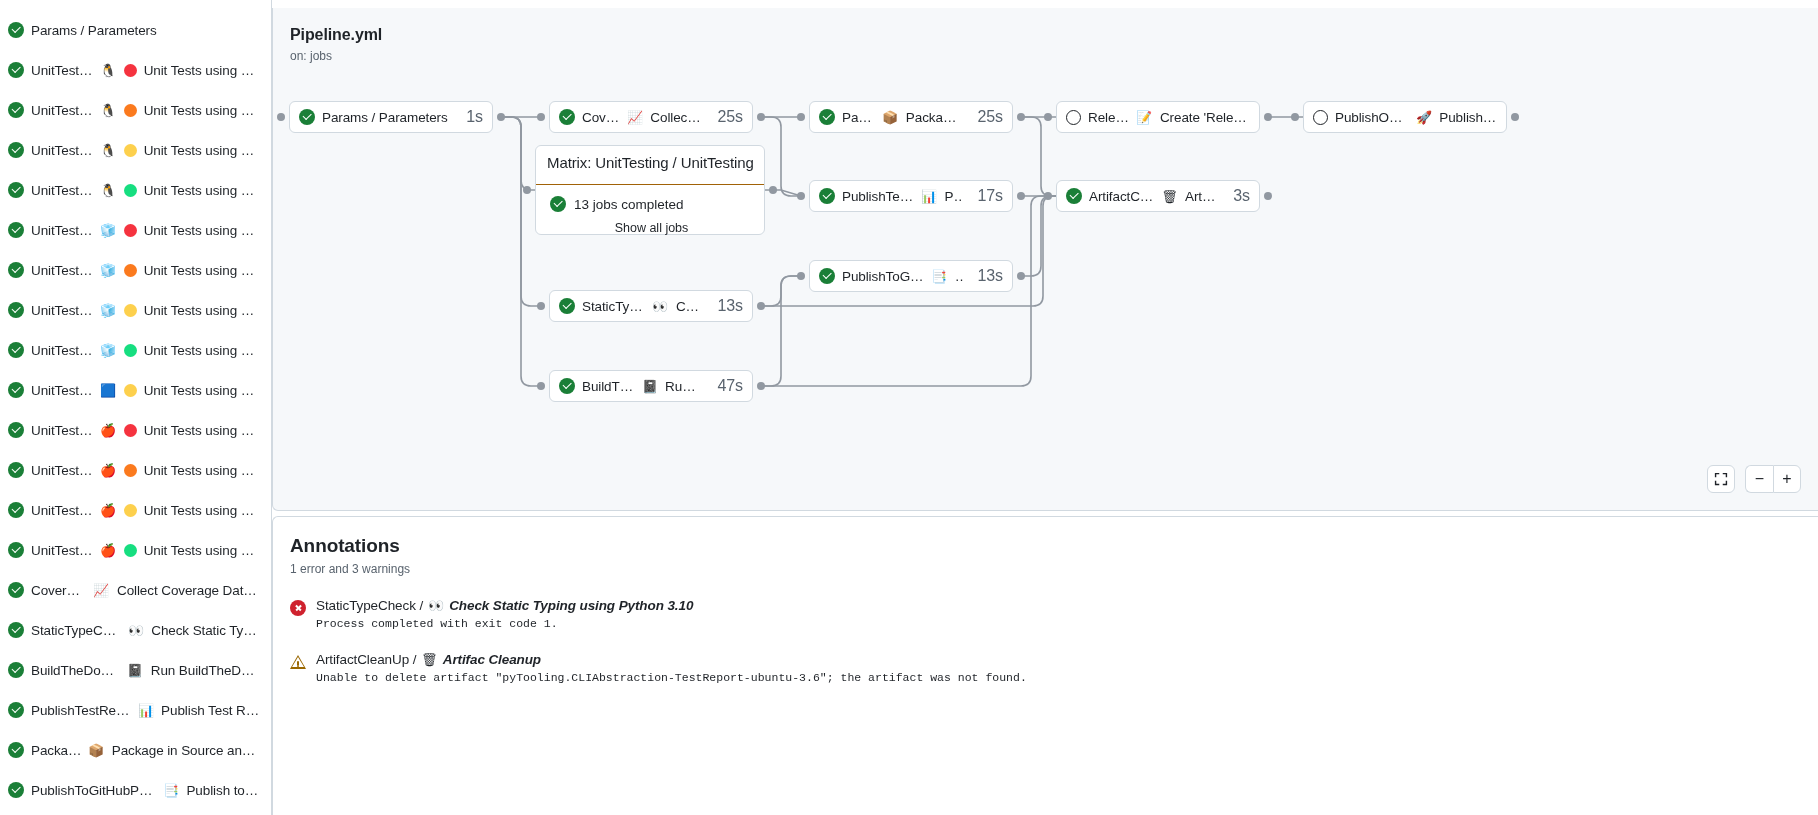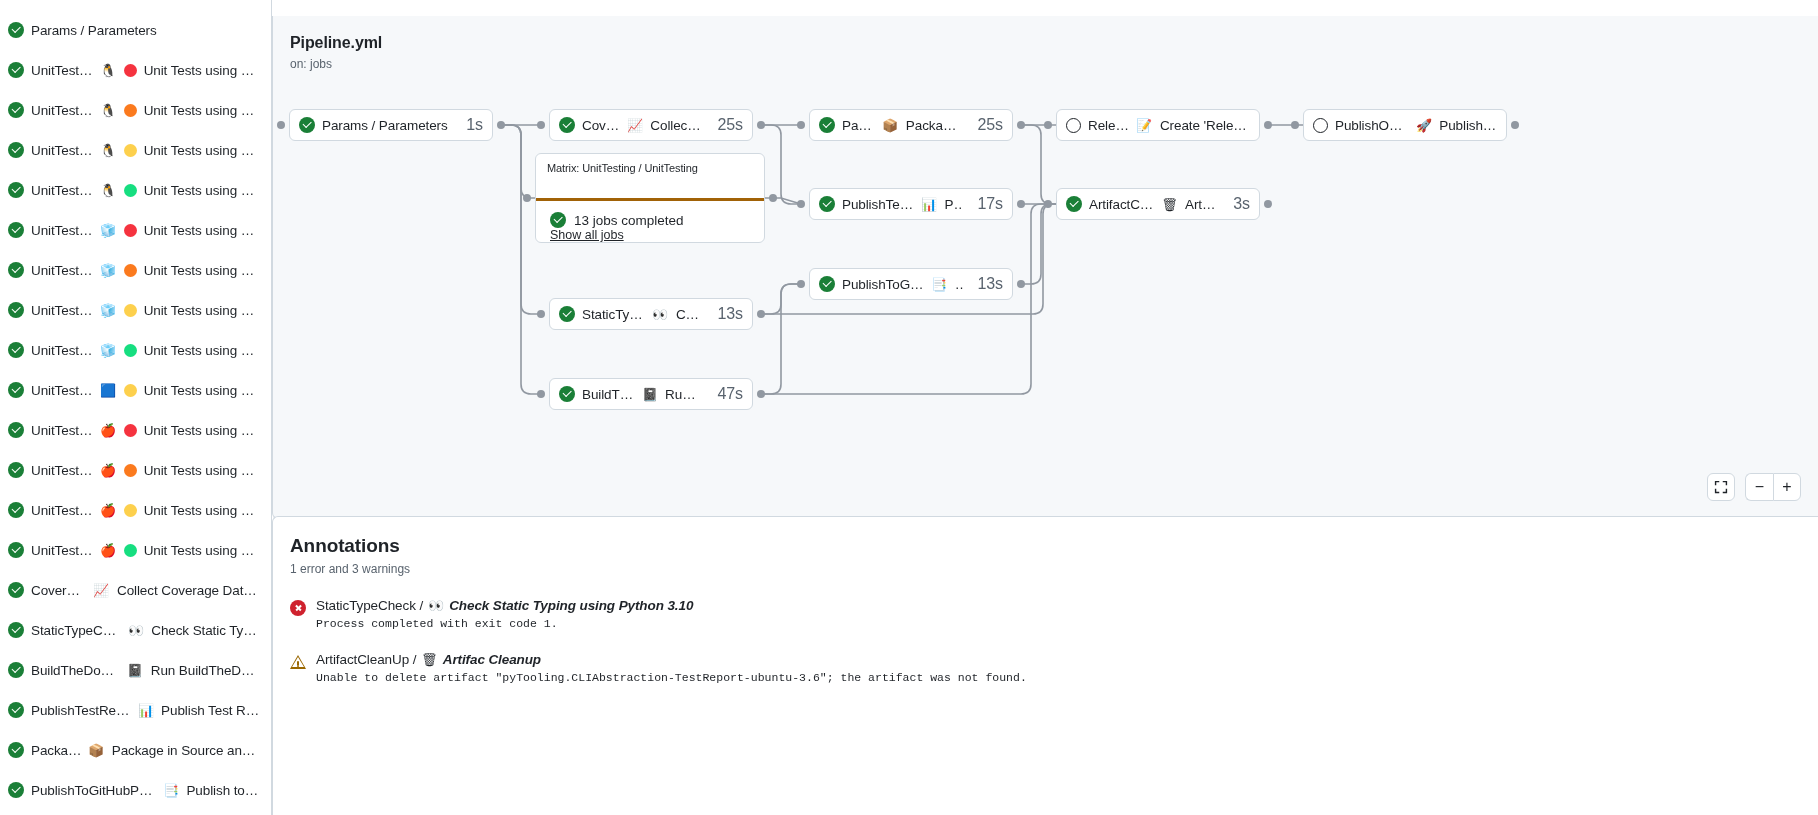--- a/index.html
+++ b/index.html
@@ -94,21 +94,21 @@
   
   .main {
     flex: 1;
     height: 815px;
     padding: 0 0 0 0;
     background: #ffffff;
     position: relative;
   }
   .graph-card {
     position: absolute;
-    left: 0px; top: 16px;
+    left: 0px; top: 8px;
     width: 1546px; height: 503px;
     background: #f6f8fa;
     border: 1px solid #d1d9e0;
     border-top: none;
     border-right: none;
     border-radius: 0 0 0 6px;
     overflow: hidden;
   }
   .graph-header { padding: 18px 0 0 17px; }
   .graph-title { font-size: 16px; font-weight: 600; color: #1f2328; letter-spacing: -0.1px;}
@@ -147,29 +147,29 @@
   }
 
   .matrix-box {
     position: absolute;
     background: #ffffff;
     border: 1px solid #d1d9e0;
     border-radius: 6px;
     z-index: 2;
   }
   .matrix-title {
-    font-size: 11px; color: #1f2328;
-    padding: 8px 10px 24px 11px;
-    border-bottom: 3px solid #a16207;
+    font-size: 15px; color: #1f2328;
+    padding: 8px 10px 13px 11px;
+    border-bottom: 1px solid #a16207;
     font-weight: 400;
     letter-spacing: -0.1px;
   }
-  .matrix-body { padding: 11px 11px 11px 14px; }
+  .matrix-body { padding: 11px 11px 11px 14px; text-align: center; }
   .matrix-row { display: flex; align-items: center; gap: 8px; font-size: 13.5px; }
-  .matrix-link { font-size: 12.5px; color: #1f2328; cursor: pointer; text-decoration: underline; }
+  .matrix-link { font-size: 12.5px; color: #1f2328; margin-top: 9px; cursor: pointer; }
 
   
   .zoom-controls {
     position: absolute; right: 18px; bottom: 18px;
     display: flex; align-items: center; gap: 10px; z-index: 6;
   }
   .zc-btn {
     width: 28px; height: 28px;
     background: #ffffff;
     border: 1px solid #d1d9e0;

